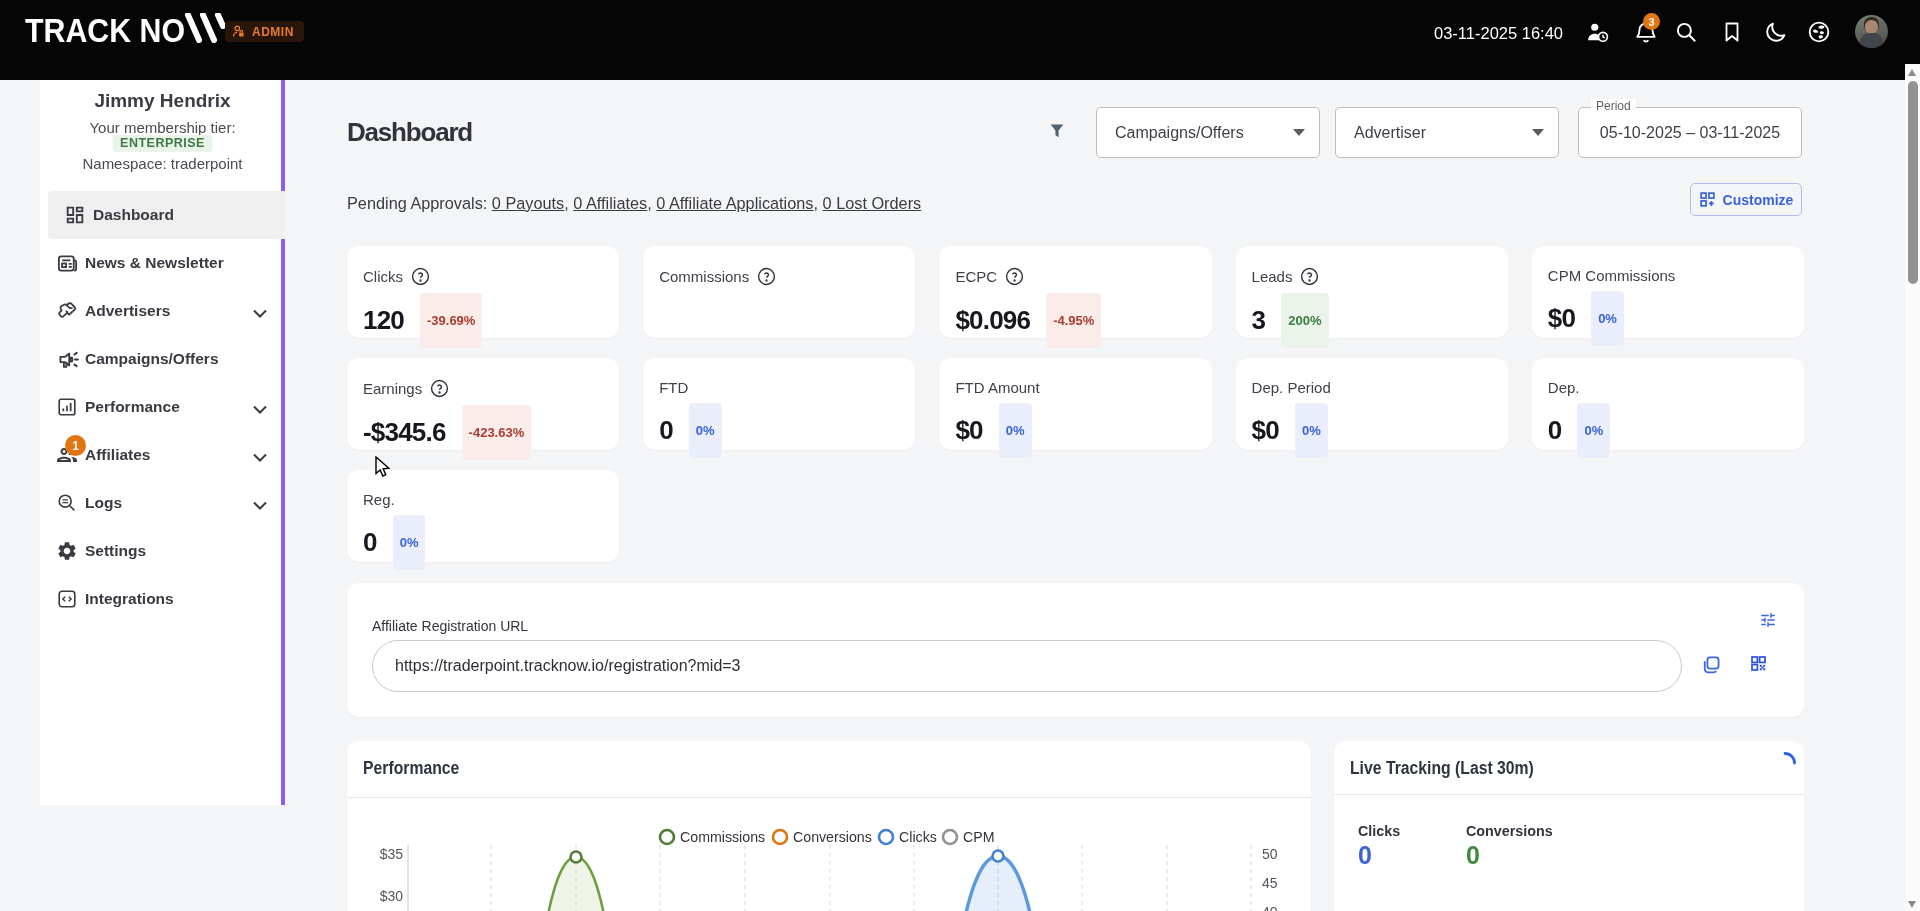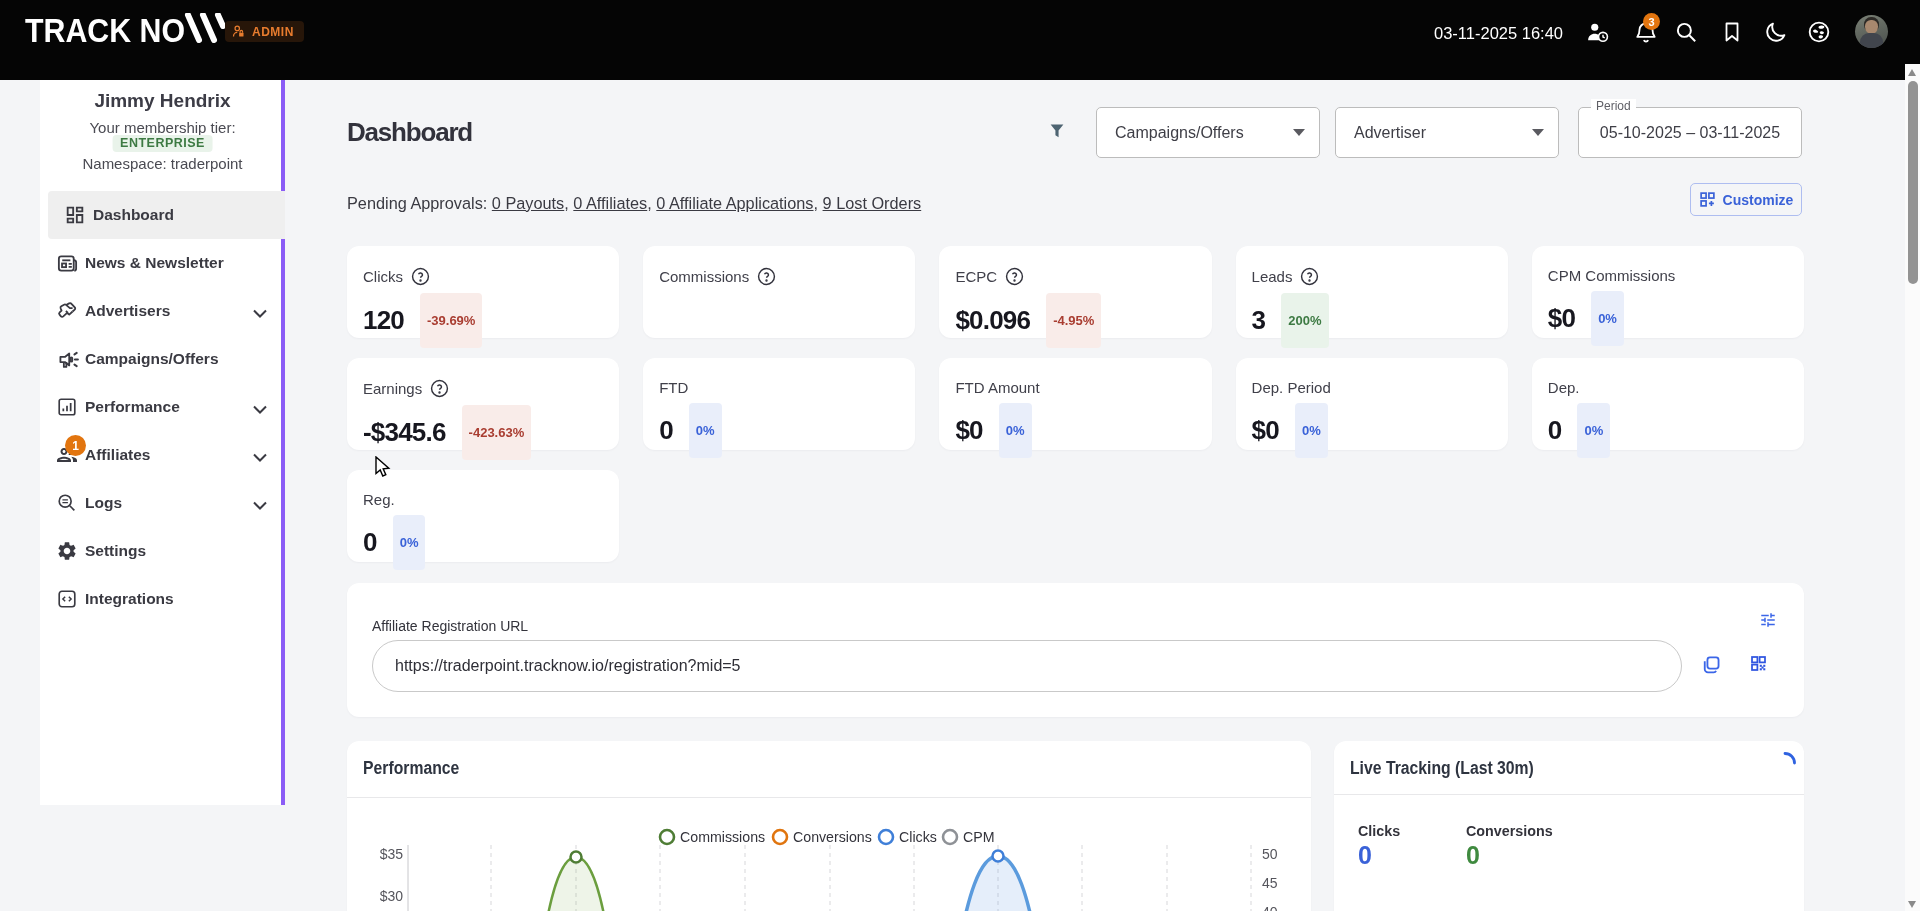--- a/index.html
+++ b/index.html
@@ -257,21 +257,21 @@
   <div class="selbox sel2">
         <span>Advertiser</span>
         <svg width="12" height="7" viewBox="0 0 12 7" fill="#5a5a60">
           <path d="M0 0h12L6 7z"></path>
         </svg>
       </div>
   <div class="period">
     <div class="plabel">Period</div>
     <div class="pval">05-10-2025 – 03-11-2025</div>
   </div>
-  <div class="pending">Pending Approvals: <span class="lnk">0 Payouts</span>, <span class="lnk">0 Affiliates</span>, <span class="lnk">0 Affiliate Applications</span>, <span class="lnk">9 Lost Orders</span></div>
+  <div class="pending">Pending Approvals: <span class="lnk">0 Payouts</span>, <span class="lnk">0 Affiliates</span>, <span class="lnk">0 Affiliate Applications</span>, <span class="lnk">0 Lost Orders</span></div>
   <div class="customize">
     <svg width="17" height="17" viewBox="0 0 24 24" fill="none" stroke="#3a62d8" stroke-width="2.4">
       <rect x="3" y="3" width="7" height="7"></rect>
       <rect x="14" y="3" width="7" height="7"></rect>
       <rect x="3" y="14" width="7" height="7"></rect>
       <path d="M17.5 14v7M14 17.5h7"></path>
     </svg>Customize
   </div>
   <div class="cards">
     <div class="card">
@@ -366,21 +366,21 @@
             <span class="cnum">0</span>
             <span class="cbadge b-blue">0%</span>
           </div>
         </div>
   </div>
   <div class="urlcard">
     <div class="lab">Affiliate Registration URL</div>
     <svg style="position:absolute; right:27px; top:28px;" width="18" height="18" viewBox="0 0 24 24" fill="#3b66e8">
       <path d="M3 17v2h6v-2H3zM3 5v2h10V5H3zm10 16v-2h8v-2h-8v-2h-2v6h2zM7 9v2H3v2h4v2h2V9H7zm14 4v-2H11v2h10zm-6-4h2V7h4V5h-4V3h-2v6z"></path>
     </svg>
-    <div class="urlinput">https://traderpoint.tracknow.io/registration?mid=5</div>
+    <div class="urlinput">https://traderpoint.tracknow.io/registration?mid=3</div>
     <svg class="uic" style="right:82px;" width="23" height="23" viewBox="0 0 24 24" fill="none" stroke="#3b66e8" stroke-width="1.9">
       <rect x="8.8" y="3.6" width="11.6" height="11.6" rx="2.6"></rect>
       <path d="M6 7.6v8.2a3.4 3.4 0 0 0 3.4 3.4h6a2.6 2.6 0 0 0 2.4-1.6"></path>
     </svg>
     <svg class="uic" style="right:36px;" width="19" height="19" viewBox="0 0 24 24" fill="none" stroke="#2f55e0" stroke-width="2.2">
       <rect x="3.8" y="3.8" width="6.8" height="6.8"></rect>
       <rect x="13.4" y="3.8" width="6.8" height="6.8"></rect>
       <rect x="3.8" y="13.4" width="6.8" height="6.8"></rect>
       <g fill="#2f55e0" stroke="none">
         <rect x="13.6" y="13.6" width="2.6" height="2.6"></rect>

